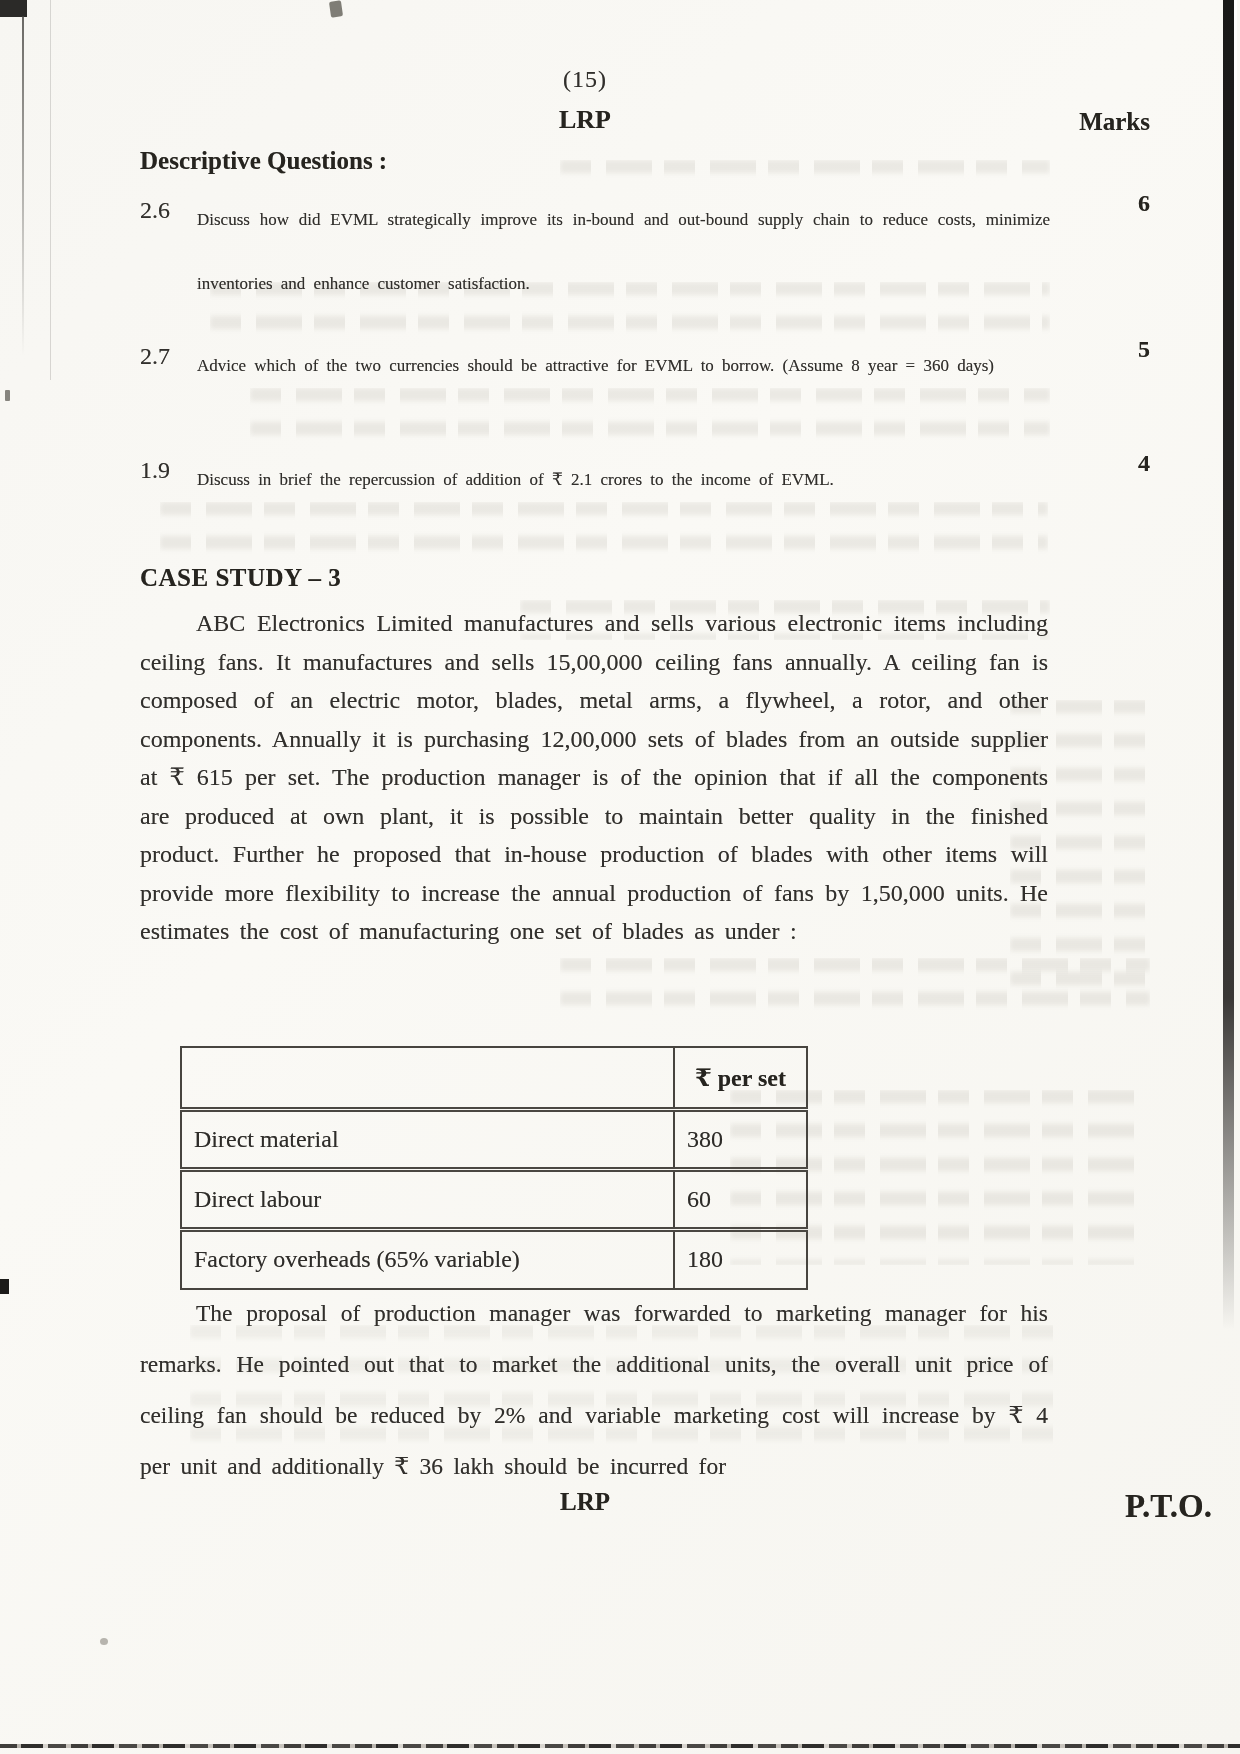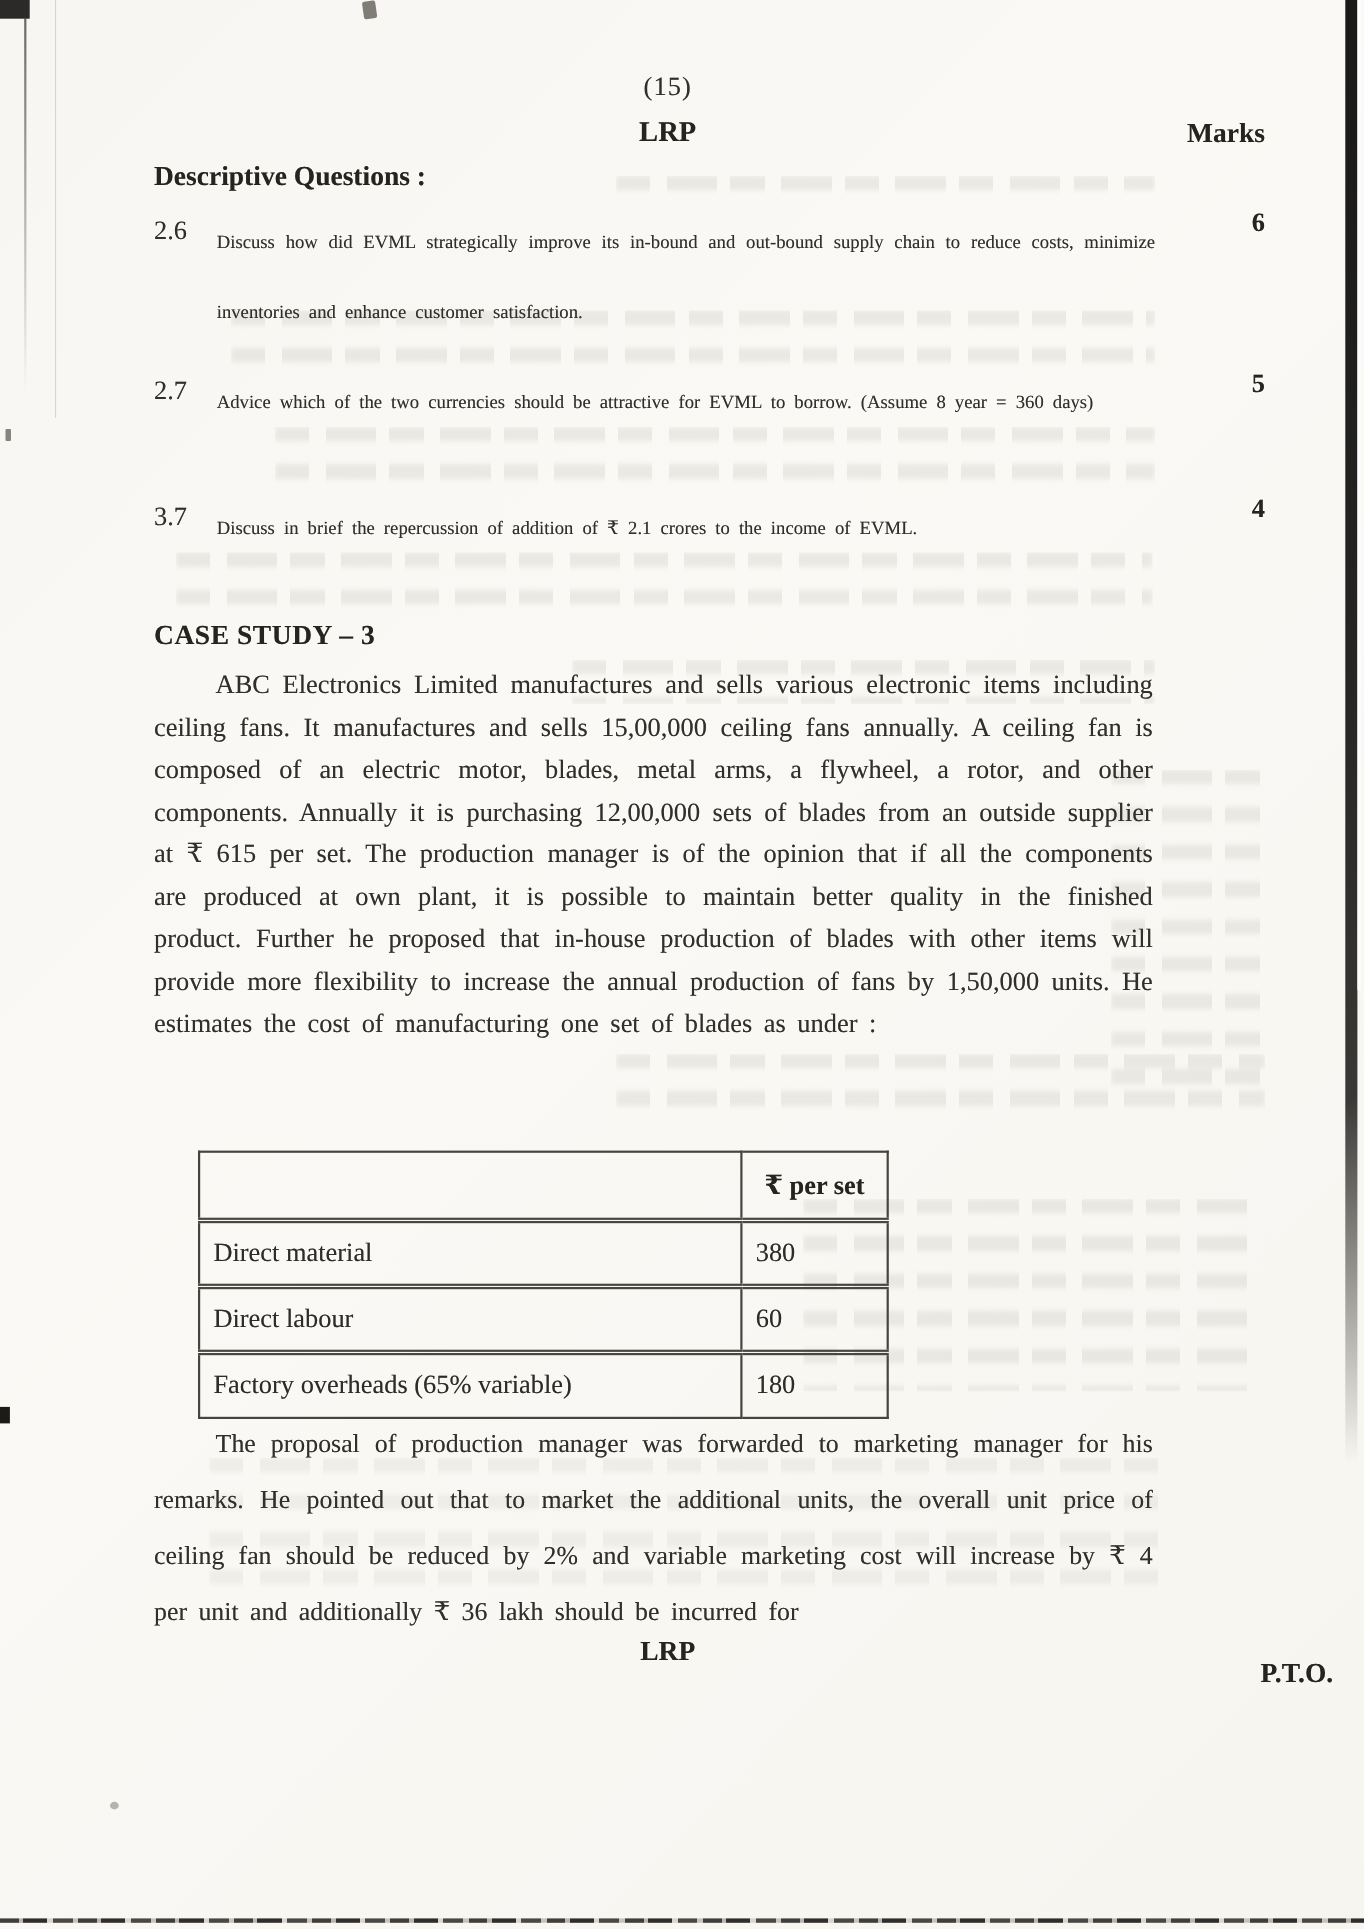--- a/index.html
+++ b/index.html
@@ -29,21 +29,21 @@
   .left-sq { left:0; top:1279px; width:9px; height:15px; background:#1c1b19; }
   .left-tick { left:5px; top:390px; width:5px; height:11px; background:#55524c; opacity:.7; border-radius:1px; }
   .left-dot-bottom { left:100px; top:1638px; width:8px; height:7px; background:#8b877e; opacity:.6; border-radius:50%; }
   .ghost {
     position:absolute; pointer-events:none; opacity:.5; filter:blur(2.5px);
     background:repeating-linear-gradient(180deg, rgba(122,115,101,.24) 0 13px, rgba(0,0,0,0) 13px 34px);
     -webkit-mask-image:repeating-linear-gradient(90deg,#000 0 31px, transparent 31px 46px, #000 46px 92px, transparent 92px 104px);
     mask-image:repeating-linear-gradient(90deg,#000 0 31px, transparent 31px 46px, #000 46px 92px, transparent 92px 104px);
   }
   
-  .centered-band { position:absolute; left:0; width:1170px; text-align:center;margin-left:22px; }
+  .centered-band { position:absolute; left:0; width:1170px; text-align:center; }
   .page-number { top:66px; font-size:24px; letter-spacing:1px; }
   .header-code { top:105px; font-size:26px; font-weight:bold; color:#26241f; }
   .marks-label { position:absolute; right:90px; top:108px; font-size:25px; font-weight:bold; color:#26241f; }
   .desc-title { position:absolute; left:140px; top:147px; font-size:25px; font-weight:bold; color:#26241f; }
   .question { position:absolute; left:140px; width:908px; }
   .q-num { position:absolute; left:0; top:0; font-size:24px; line-height:44px; }
   .q-text { margin-left:57px; width:853px; font-size:17px; line-height:64px;
     text-align:justify; word-spacing:4px; }
   .q-marks { position:absolute; left:1126px; width:36px; text-align:center;
     font-size:24px; font-weight:bold; color:#26241f; }
@@ -53,21 +53,21 @@
   .cost-table { position:absolute; left:180px; top:1046px; width:628px;
     border-collapse:collapse; font-size:24px; color:#2e2c29; }
   .cost-table th, .cost-table td { border:2px solid #47443f; height:60px; padding:0 12px; font-weight:normal; }
   .cost-table thead th { height:62px; }
   .cost-table tbody tr td { border-top:5px double #4a4742; }
   .cost-table .c-val { width:133px; text-align:center; font-weight:bold; color:#26241f; }
   .cost-table td.num { text-align:left; padding-right:18px; }
   .cs-para2 { position:absolute; left:140px; top:1288px; width:908px; font-size:23.5px;
     line-height:51px; text-align:justify; word-spacing:4.5px; text-indent:56px; }
   .footer-code { top:1488px; font-size:25px; font-weight:bold; color:#26241f; }
-  .pto { position:absolute; right:28px; top:1488px; font-size:25px; font-weight:bold; color:#26241f;margin-top:20px; }
+  .pto { position:absolute; right:28px; top:1488px; font-size:33px; font-weight:bold; color:#26241f; }
   .ink-soft { text-shadow:0 0 .4px rgba(40,38,34,.45); }
 </style>
 </head>
 <body>
 
 <main class="paper">
 
   <div class="artifact corner-block"></div>
   <div class="artifact corner-line"></div>
   <div class="artifact edge-line-faint"></div>
@@ -101,21 +101,21 @@
   </section>
   <div class="q-marks ink-soft" style="top:190px">6</div>
 
   <section class="question" style="top:334px">
     <span class="q-num ink-soft">2.7</span>
     <p class="q-text ink-soft">Advice which of the two currencies should be attractive for EVML to borrow. (Assume 8 year = 360 days)</p>
   </section>
   <div class="q-marks ink-soft" style="top:336px">5</div>
 
   <section class="question" style="top:448px">
-    <span class="q-num ink-soft">3.7</span>
+    <span class="q-num ink-soft">1.9</span>
     <p class="q-text ink-soft">Discuss in brief the repercussion of addition of ₹ 2.1 crores to the income of EVML.</p>
   </section>
   <div class="q-marks ink-soft" style="top:450px">4</div>
 
   <div class="cs-title ink-soft">CASE STUDY – 3</div>
   <p class="cs-para1 ink-soft">ABC Electronics Limited manufactures and sells various electronic items including ceiling fans. It manufactures and sells 15,00,000 ceiling fans annually. A ceiling fan is composed of an electric motor, blades, metal arms, a flywheel, a rotor, and other components. Annually it is purchasing 12,00,000 sets of blades from an outside supplier at ₹ 615 per set. The production manager is of the opinion that if all the components are produced at own plant, it is possible to maintain better quality in the finished product. Further he proposed that in-house production of blades with other items will provide more flexibility to increase the annual production of fans by 1,50,000 units. He estimates the cost of manufacturing one set of blades as under :</p>
 
   <table class="cost-table">
     <thead>
       <tr>

